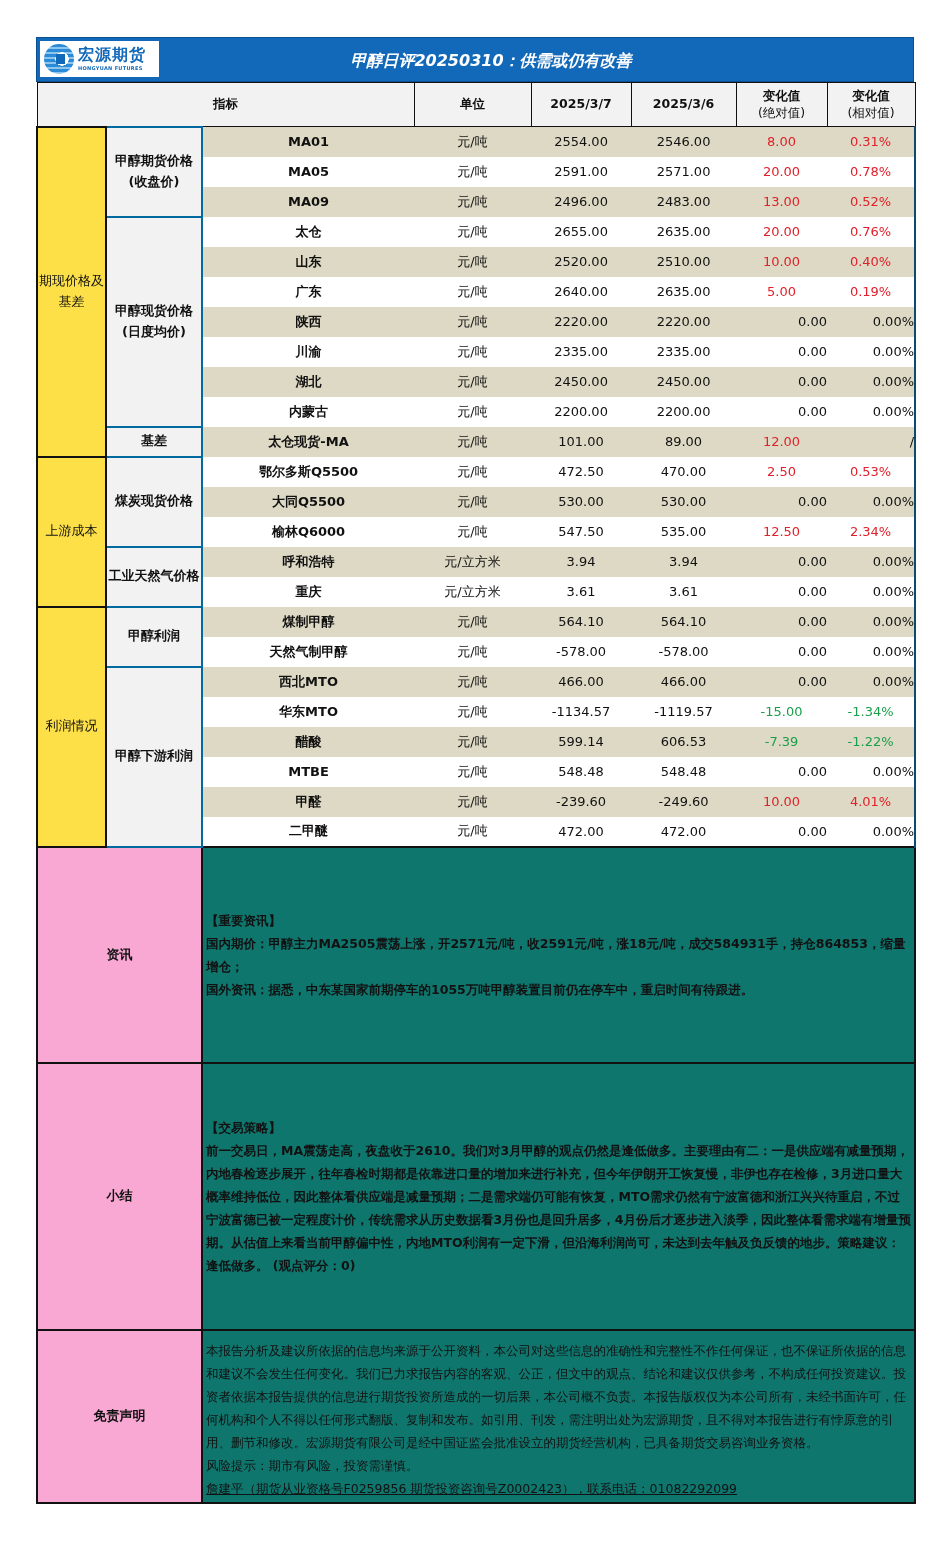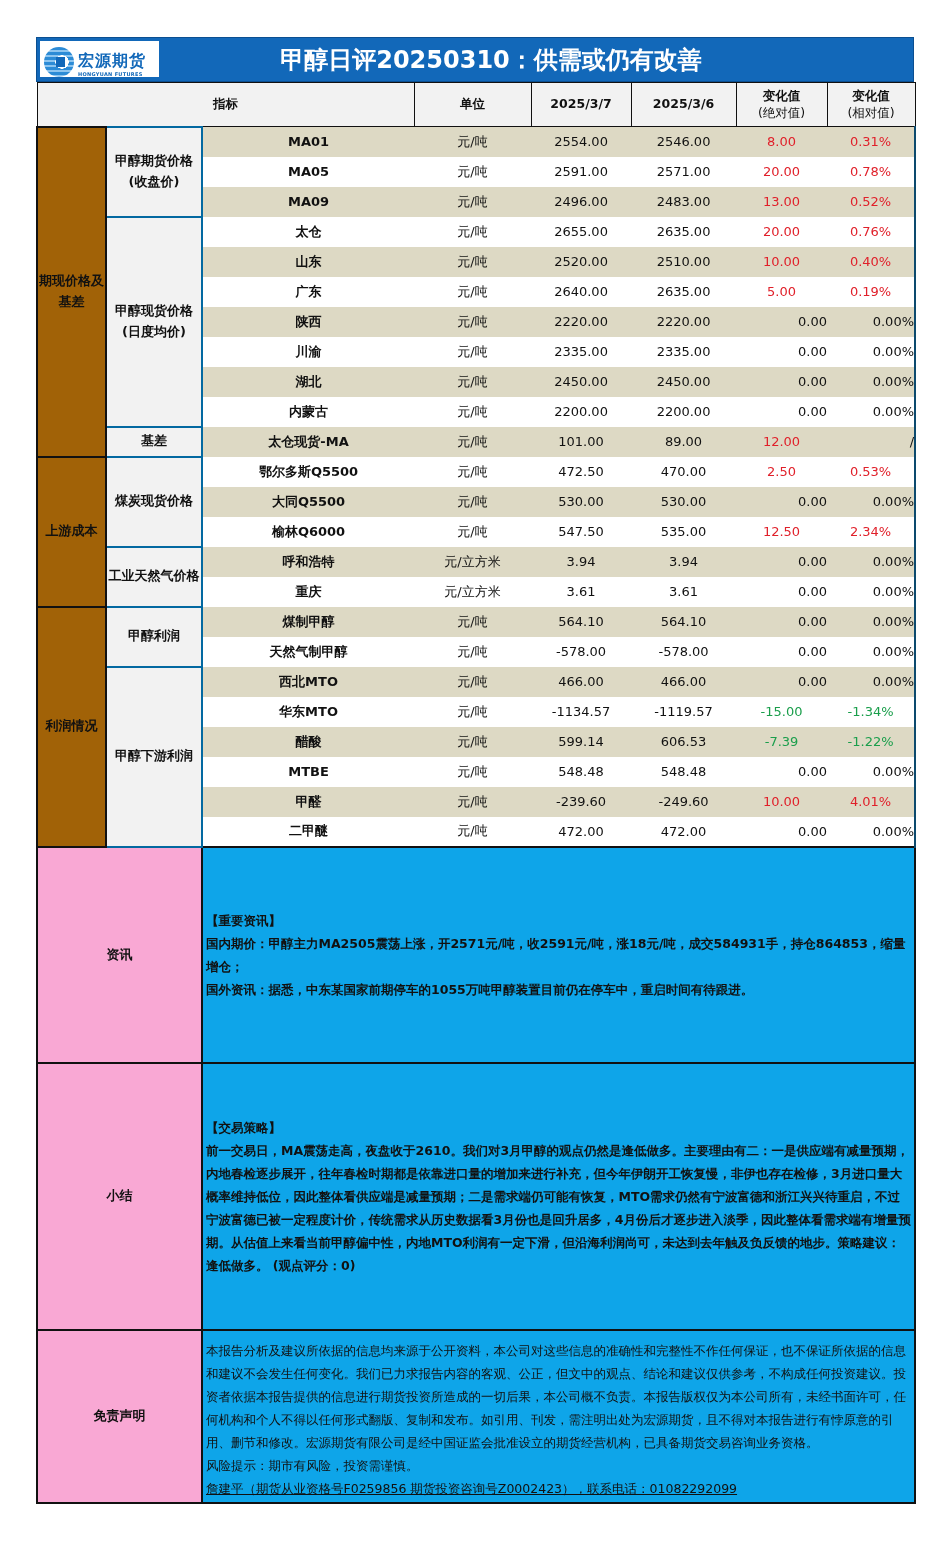--- a/index.html
+++ b/index.html
@@ -8,63 +8,63 @@
     font-family: "DejaVu Sans", "Liberation Sans", sans-serif;
     color: #111; position: relative; overflow: hidden;
   }
   .sheet { position: absolute; left: 36px; top: 37px; width: 878px; }
   .banner {
     height: 45px; background: #1268b9; position: relative;
     border: 1px solid #0b4f91;
   }
   .logo {
     position: absolute; left: 3px; top: 3px; width: 119px; height: 36px;
-    background: #fff; display: flex; align-items: flex-end; padding-left: 4px;
+    background: #fff; display: flex; align-items: center; padding-left: 4px;
   }
   .logo-mark {
     width: 30px; height: 30px; border-radius: 50%;
     background: radial-gradient(circle at 60% 50%, #fff 0 28%, transparent 29%),
                 repeating-linear-gradient(180deg, #2c8bd6 0 3px, #8ec5ef 3px 5px);
     position: relative;
   }
   .logo-mark::after {
     content: ""; position: absolute; left: 12px; top: 10px; width: 9px; height: 10px;
     background: #1268b9;
   }
   .logo-text { margin-left: 4px; display: flex; flex-direction: column; line-height: 1; }
   .logo-cn { font-size: 16px; font-weight: bold; color: #1268b9; letter-spacing: 1px; }
   .logo-en { font-size: 5px; color: #1268b9; font-weight: bold; margin-top: 3px; letter-spacing: 0.3px; }
   .title {
     position: absolute; left: 0; right: 0; top: 0; height: 45px;
     text-align: center; line-height: 45px; color: #fff;
-    font-size: 24px; font-weight: bold; padding-left: 32px;
+    font-size: 16px; font-weight: bold; padding-left: 32px; font-style: italic;
   }
   table { border-collapse: collapse; width: 878px; table-layout: fixed; }
   td, th {
     font-size: 13px; text-align: center; vertical-align: middle;
     height: 30px; padding: 0; white-space: nowrap;
   }
   .hdr th {
     height: 44px; background: #f2f2f2; font-weight: bold; font-size: 12.5px;
     border: 1.5px solid #111; line-height: 1.35;
   }
-  .cat { background: #a16207; font-weight: bold; border: 2px solid #111; white-space: normal; line-height: 1.6; }
+  .cat { background: #fde047; font-weight: normal; border: 2px solid #111; white-space: normal; line-height: 1.6; }
   .sub { background: #f2f2f2; font-weight: bold; border: 2px solid #0369a1; white-space: normal; line-height: 1.6; }
   .ind { font-weight: bold; margin-top: 48px; }
   .rw-a td.d { background: #ddd9c4; }
   .rw-b td.d { background: #ffffff; }
   td.lastc { border-right: 2px solid #0c4a6e; }
   .up { color: #e0202a; }
   .down { color: #1a9e4b; text-align: center; }
   .flat { color: #111; text-align: right; }
   .txt-row td { border: 2px solid #111; }
   .txt-label { background: #f9a8d4; font-weight: bold; font-size: 13px; }
   .txt-body {
     text-align: left; white-space: normal; font-size: 12.5px; line-height: 23px;
-    padding: 0 3px; background: #0ea5e9; vertical-align: middle;
+    padding: 0 3px; background: #0f766e; vertical-align: middle;
   }
   .txt-body p { margin: 0; }
   .disc-body { vertical-align: top; padding-top: 8px; }
   .disc-body p { font-weight: normal; }
   .author { text-decoration: underline; font-weight: bold; }
   .bold { font-weight: bold; }
 </style>
 </head>
 <body>
 

